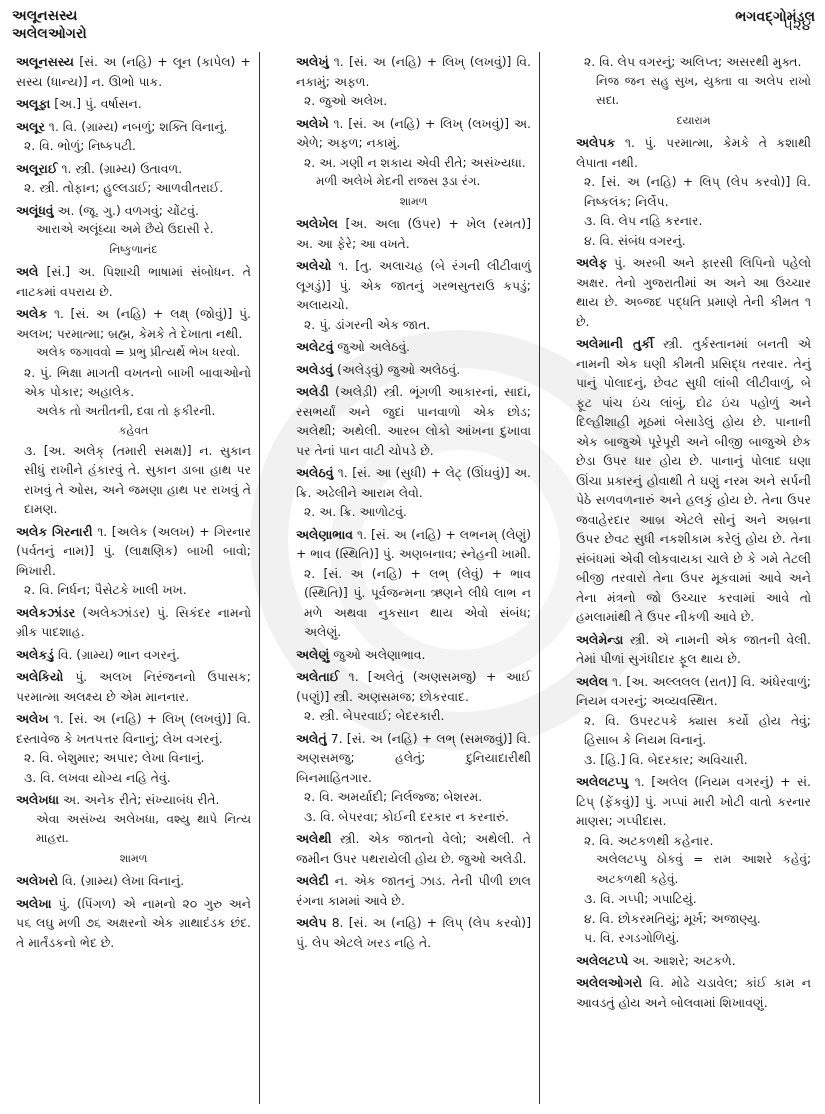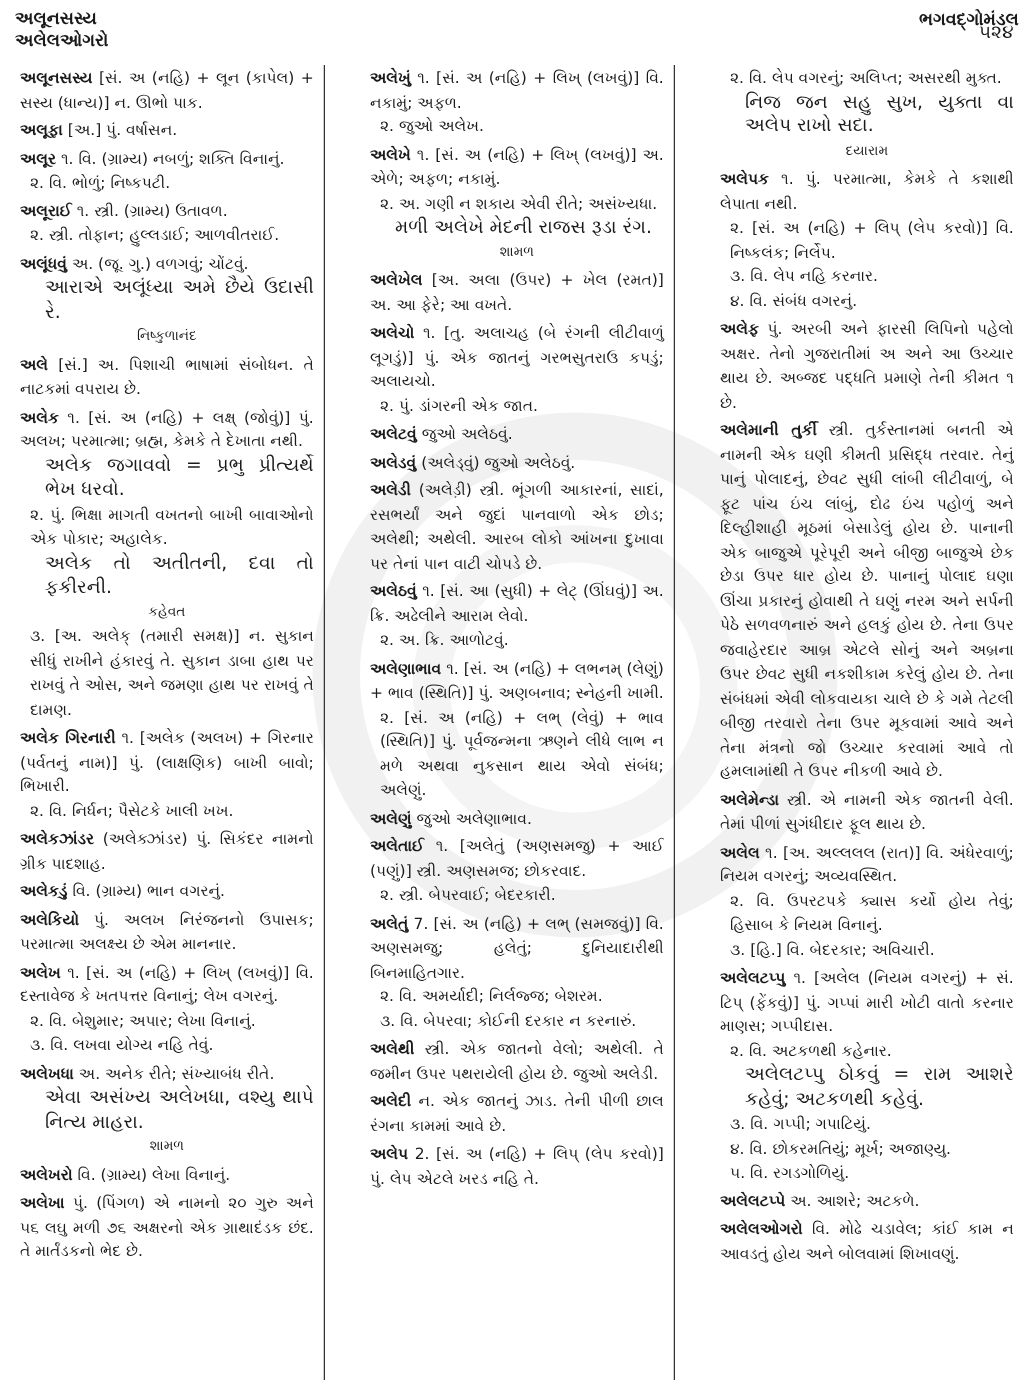--- a/index.html
+++ b/index.html
@@ -18,21 +18,21 @@
   .header { position: absolute; top: 4px; left: 10px; right: 10px; height: 44px; z-index: 1; }
   .running-heads { position: absolute; left: 2px; top: 2px; font-weight: bold; font-size: 14px; line-height: 18px; }
   .book-title { position: absolute; left: 0; right: 0; top: 4px; text-align: right; font-size: 14px; font-weight: bold; }
   .page-no { position: absolute; right: 4px; top: 12px; font-size: 15px; font-weight: normal; }
   .columns { position: absolute; top: 52px; left: 8px; right: 6px; bottom: 10px; display: flex; z-index: 1; }
   .col { flex: 1; padding: 0 8px; font-size: 12.4px; line-height: 19.5px; overflow: hidden; }
   .col + .col { border-left: 1.5px solid #333; padding-left: 36px; }
   .entry { margin: 0 0 3px 0; text-align: justify; }
   .hw { font-weight: bold; }
   .sense { display: block; padding-left: 8px; }
-  .quote { display: block; padding-left: 20px; font-size: 15px; }
+  .quote { display: block; padding-left: 20px; font-size: 12px; }
   .attr { display: block; text-align: center; font-size: 11px; }
 </style>
 </head>
 <body>
 
 <div class="watermark"></div>
 <div class="watermark2"></div>
 
 <div class="header">
   <div class="running-heads">
@@ -69,21 +69,21 @@
       <div class="entry"><span class="hw">અલેટવું</span> <span>જુઓ અલેઠવું.</span></div>
       <div class="entry"><span class="hw">અલેડવું</span> <span>(અલેડ્વું) જુઓ અલેઠવું.</span></div>
       <div class="entry"><span class="hw">અલેડી</span> <span>(અલેડ઼ી) સ્ત્રી. ભૂંગળી આકારનાં, સાદાં, રસભર્યાં અને જુદાં પાનવાળો એક છોડ; અલેથી; અથેલી. આરબ લોકો આંખના દુખાવા પર તેનાં પાન વાટી ચોપડે છે.</span></div>
       <div class="entry"><span class="hw">અલેઠવું</span> <span>૧. [સં. આ (સુધી) + લેટ્ (ઊંઘવું)] અ. ક્રિ. અઢેલીને આરામ લેવો.</span><span class="sense">૨. અ. ક્રિ. આળોટવું.</span></div>
       <div class="entry"><span class="hw">અલેણાભાવ</span> <span>૧. [સં. અ (નહિ) + લભનમ્ (લેણું) + ભાવ (સ્થિતિ)] પું. અણબનાવ; સ્નેહની ખામી.</span><span class="sense">૨. [સં. અ (નહિ) + લભ્ (લેવું) + ભાવ (સ્થિતિ)] પું. પૂર્વજન્મના ઋણને લીધે લાભ ન મળે અથવા નુકસાન થાય એવો સંબંધ; અલેણું.</span></div>
       <div class="entry"><span class="hw">અલેણું</span> <span>જુઓ અલેણાભાવ.</span></div>
       <div class="entry"><span class="hw">અલેતાઈ</span> <span>૧. [અલેતું (અણસમજુ) + આઈ (પણું)] સ્ત્રી. અણસમજ; છોકરવાદ.</span><span class="sense">૨. સ્ત્રી. બેપરવાઈ; બેદરકારી.</span></div>
       <div class="entry"><span class="hw">અલેતું</span> <span>7. [સં. અ (નહિ) + લભ્ (સમજવું)] વિ. અણસમજુ; હલેતું; દુનિયાદારીથી બિનમાહિતગાર.</span><span class="sense">૨. વિ. અમર્યાદી; નિર્લજ્જ; બેશરમ.</span><span class="sense">૩. વિ. બેપરવા; કોઈની દરકાર ન કરનારું.</span></div>
       <div class="entry"><span class="hw">અલેથી</span> <span>સ્ત્રી. એક જાતનો વેલો; અથેલી. તે જમીન ઉપર પથરાયેલી હોય છે. જુઓ અલેડી.</span></div>
       <div class="entry"><span class="hw">અલેદી</span> <span>ન. એક જાતનું ઝાડ. તેની પીળી છાલ રંગના કામમાં આવે છે.</span></div>
-      <div class="entry"><span class="hw">અલેપ</span> <span>2. [સં. અ (નહિ) + લિપ્ (લેપ કરવો)] પું. લેપ એટલે ખરડ નહિ તે.</span></div>
+      <div class="entry"><span class="hw">અલેપ</span> <span>8. [સં. અ (નહિ) + લિપ્ (લેપ કરવો)] પું. લેપ એટલે ખરડ નહિ તે.</span></div>
     </div>
   <div class="col">
       <div class="entry">
         <span class="sense">૨. વિ. લેપ વગરનું; અલિપ્ત; અસરથી મુક્ત.</span>
         <span class="quote">નિજ જન સહુ સુખ, યુક્તા વા અલેપ રાખો સદા.</span>
         <span class="attr">દયારામ</span>
       </div>
       <div class="entry"><span class="hw">અલેપક</span> <span>૧. પું. પરમાત્મા, કેમકે તે કશાથી લેપાતા નથી.</span><span class="sense">૨. [સં. અ (નહિ) + લિપ્ (લેપ કરવો)] વિ. નિષ્કલંક; નિર્લેપ.</span><span class="sense">૩. વિ. લેપ નહિ કરનાર.</span><span class="sense">૪. વિ. સંબંધ વગરનું.</span></div>
       <div class="entry"><span class="hw">અલેફ</span> <span>પું. અરબી અને ફારસી લિપિનો પહેલો અક્ષર. તેનો ગુજરાતીમાં અ અને આ ઉચ્ચાર થાય છે. અબ્જદ પદ્ધતિ પ્રમાણે તેની કીમત ૧ છે.</span></div>
       <div class="entry"><span class="hw">અલેમાની તુર્કી</span> <span>સ્ત્રી. તુર્કસ્તાનમાં બનતી એ નામની એક ઘણી કીમતી પ્રસિદ્ધ તરવાર. તેનું પાનું પોલાદનું, છેવટ સુધી લાંબી લીટીવાળું, બે ફૂટ પાંચ ઇંચ લાંબું, દોઢ ઇંચ પહોળું અને દિલ્હીશાહી મૂઠમાં બેસાડેલું હોય છે. પાનાની એક બાજુએ પૂરેપૂરી અને બીજી બાજુએ છેક છેડા ઉપર ધાર હોય છે. પાનાનું પોલાદ ઘણા ઊંચા પ્રકારનું હોવાથી તે ઘણું નરમ અને સર્પની પેઠે સળવળનારું અને હલકું હોય છે. તેના ઉપર જવાહેરદાર આબ્ર એટલે સોનું અને અબ્રના ઉપર છેવટ સુધી નકશીકામ કરેલું હોય છે. તેના સંબંધમાં એવી લોકવાયકા ચાલે છે કે ગમે તેટલી બીજી તરવારો તેના ઉપર મૂકવામાં આવે અને તેના મંત્રનો જો ઉચ્ચાર કરવામાં આવે તો હમલામાંથી તે ઉપર નીકળી આવે છે.</span></div>

